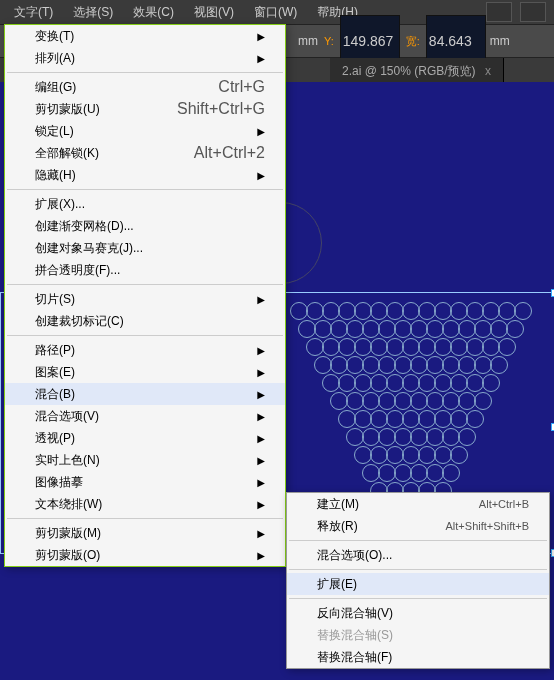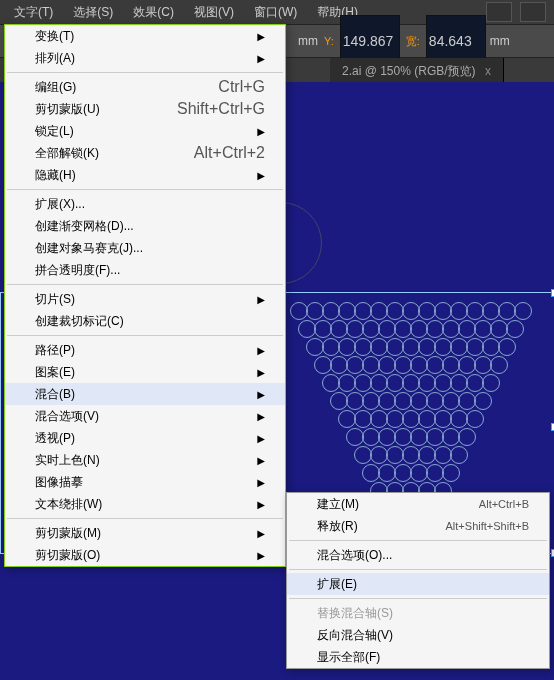--- a/index.html
+++ b/index.html
@@ -306,22 +306,22 @@
     </div>
   <div class="sep"></div>
   <div class="ditem">
       <span>混合选项(O)...</span>
     </div>
   <div class="sep"></div>
   <div class="ditem hov">
       <span>扩展(E)</span>
     </div>
   <div class="sep"></div>
+  <div class="ditem">
+      <span>反向混合轴(V)</span>
+    </div>
   <div class="ditem dis">
       <span>替换混合轴(S)</span>
     </div>
   <div class="ditem">
-      <span>反向混合轴(V)</span>
-    </div>
-  <div class="ditem">
-      <span>显示全部(F)</span>
+      <span>替换混合轴(F)</span>
     </div>
 </div>
 
 </body></html>

